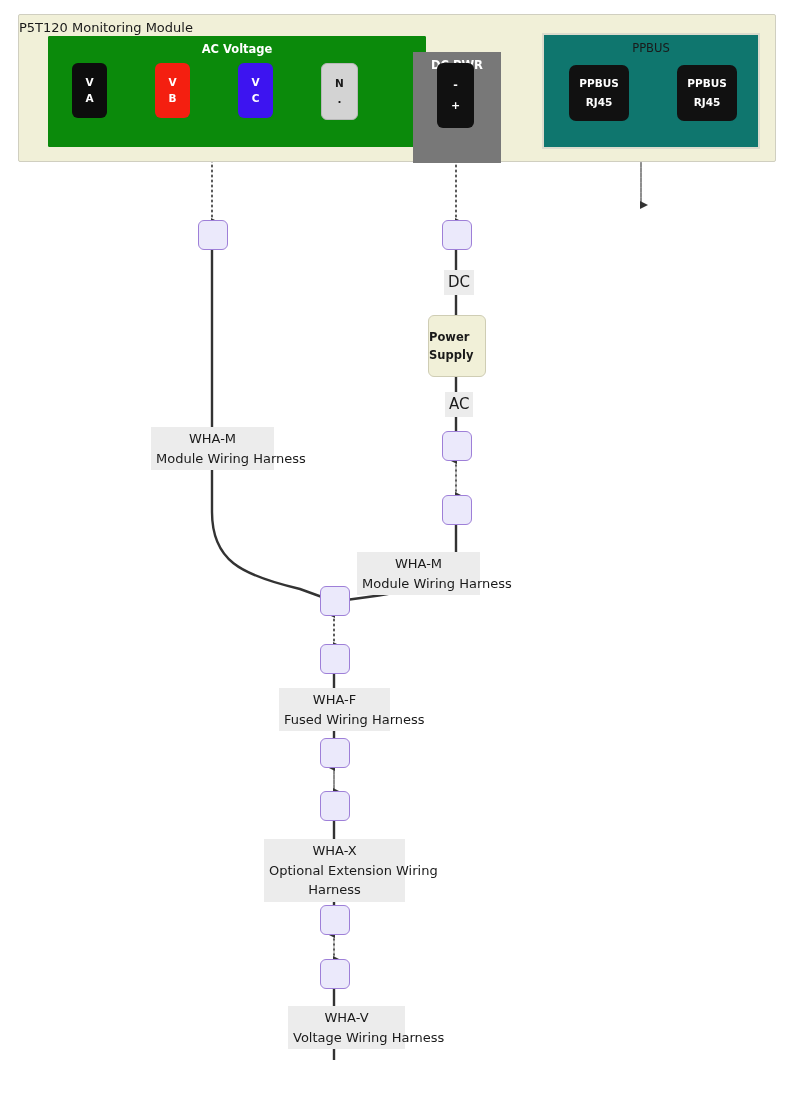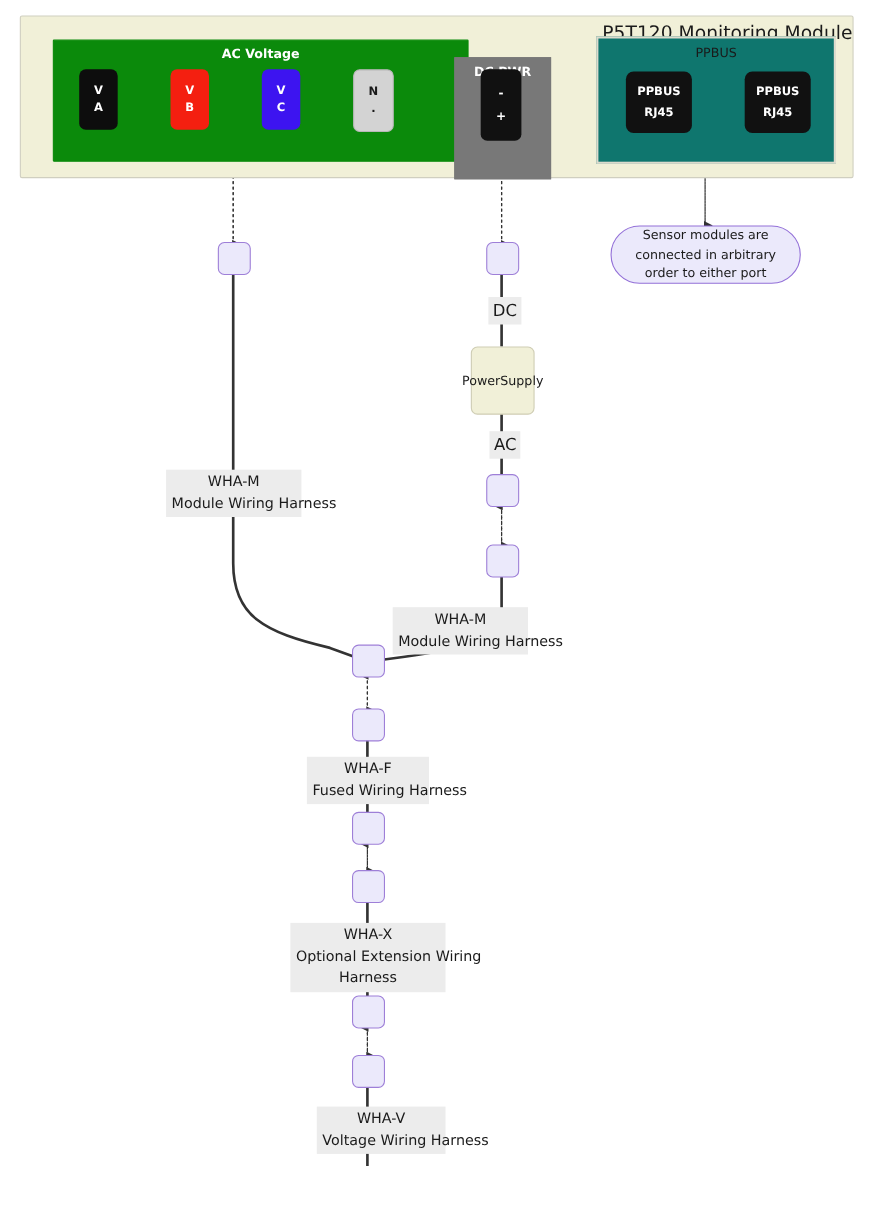--- a/index.html
+++ b/index.html
@@ -10,22 +10,22 @@
   }
   #canvas{position:absolute;left:0;top:0;width:795px;height:1111px;}
   svg.edges{position:absolute;left:0;top:0;width:795px;height:1111px;pointer-events:none;}
 
   
   .module-frame{
     position:absolute;left:18px;top:14px;width:756px;height:146px;
     background:#f1f0d8;border:1px solid #d0cfc0;border-radius:2px;
   }
   .module-title{
-    position:absolute;left:0;top:5px;width:100%;text-align:right;
-    font-size:17px;color:#1a1a1a;
+    position:absolute;left:0;top:5px;width:100%;text-align:left;
+    font-size:13px;color:#1a1a1a;
   }
 
   
   .ac-panel{
     position:absolute;left:48px;top:36px;width:332px;height:109px;
     background:#0b8a0b;border:1px solid #0b8a0b;border-radius:1px;padding-left:44px;
   }
   .ac-panel-title{
     position:absolute;left:0;top:5px;width:100%;text-align:center;
     font-size:11.5px;font-weight:bold;color:#ffffff;
@@ -80,22 +80,22 @@
     position:absolute;background:#ebe9fb;border:1.4px solid #9370d8;
     border-radius:999px;display:flex;align-items:center;justify-content:center;
     text-align:center;font-size:11.5px;color:#1a1a1a;line-height:1.55;
     box-sizing:border-box;
   }
 
   
   .psu{
     position:absolute;left:428px;top:315px;width:56px;height:60px;
     background:#f1f0d8;border:1.4px solid #cfcdb4;border-radius:6px;
-    display:flex;flex-direction:row;align-items:center;justify-content:center;
-    font-size:11.5px;line-height:1.6;color:#1a1a1a;text-align:center;
+    display:flex;flex-direction:column;align-items:flex-start;justify-content:center;
+    font-size:11.5px;line-height:1.6;color:#1a1a1a;text-align:center;font-weight:bold;
   }
 
   
   .elabel{
     position:absolute;background:#ececec;color:#1a1a1a;
     font-size:13px;line-height:1.5;text-align:center;
     padding:2px 5px;white-space:pre;box-sizing:border-box;
   }
   .elabel.small{padding:1px 4px;font-size:15px;}
 </style>
@@ -187,25 +187,20 @@
     <div class="pp-jack" style="left:25px;">
       <span>PPBUS</span>
       <span>RJ45</span>
     </div>
     <div class="pp-jack" style="left:133px;">
       <span>PPBUS</span>
       <span>RJ45</span>
     </div>
   </div>
 
-  <div class="stadium" style="left:555px;top:205px;width:173px;height:53px;">
-    <span style="white-space:pre;">Sensor modules are
-connected in arbitrary
-order to either port</span>
-  </div>
 
   <div class="node" style="left:198px;top:220px;"></div>
   <div class="node" style="left:442px;top:220px;"></div>
   <div class="node" style="left:442px;top:431px;"></div>
   <div class="node" style="left:442px;top:495px;"></div>
   <div class="node" style="left:320px;top:586px;"></div>
   <div class="node" style="left:320px;top:644px;"></div>
   <div class="node" style="left:320px;top:738px;"></div>
   <div class="node" style="left:320px;top:791px;"></div>
   <div class="node" style="left:320px;top:905px;"></div>

